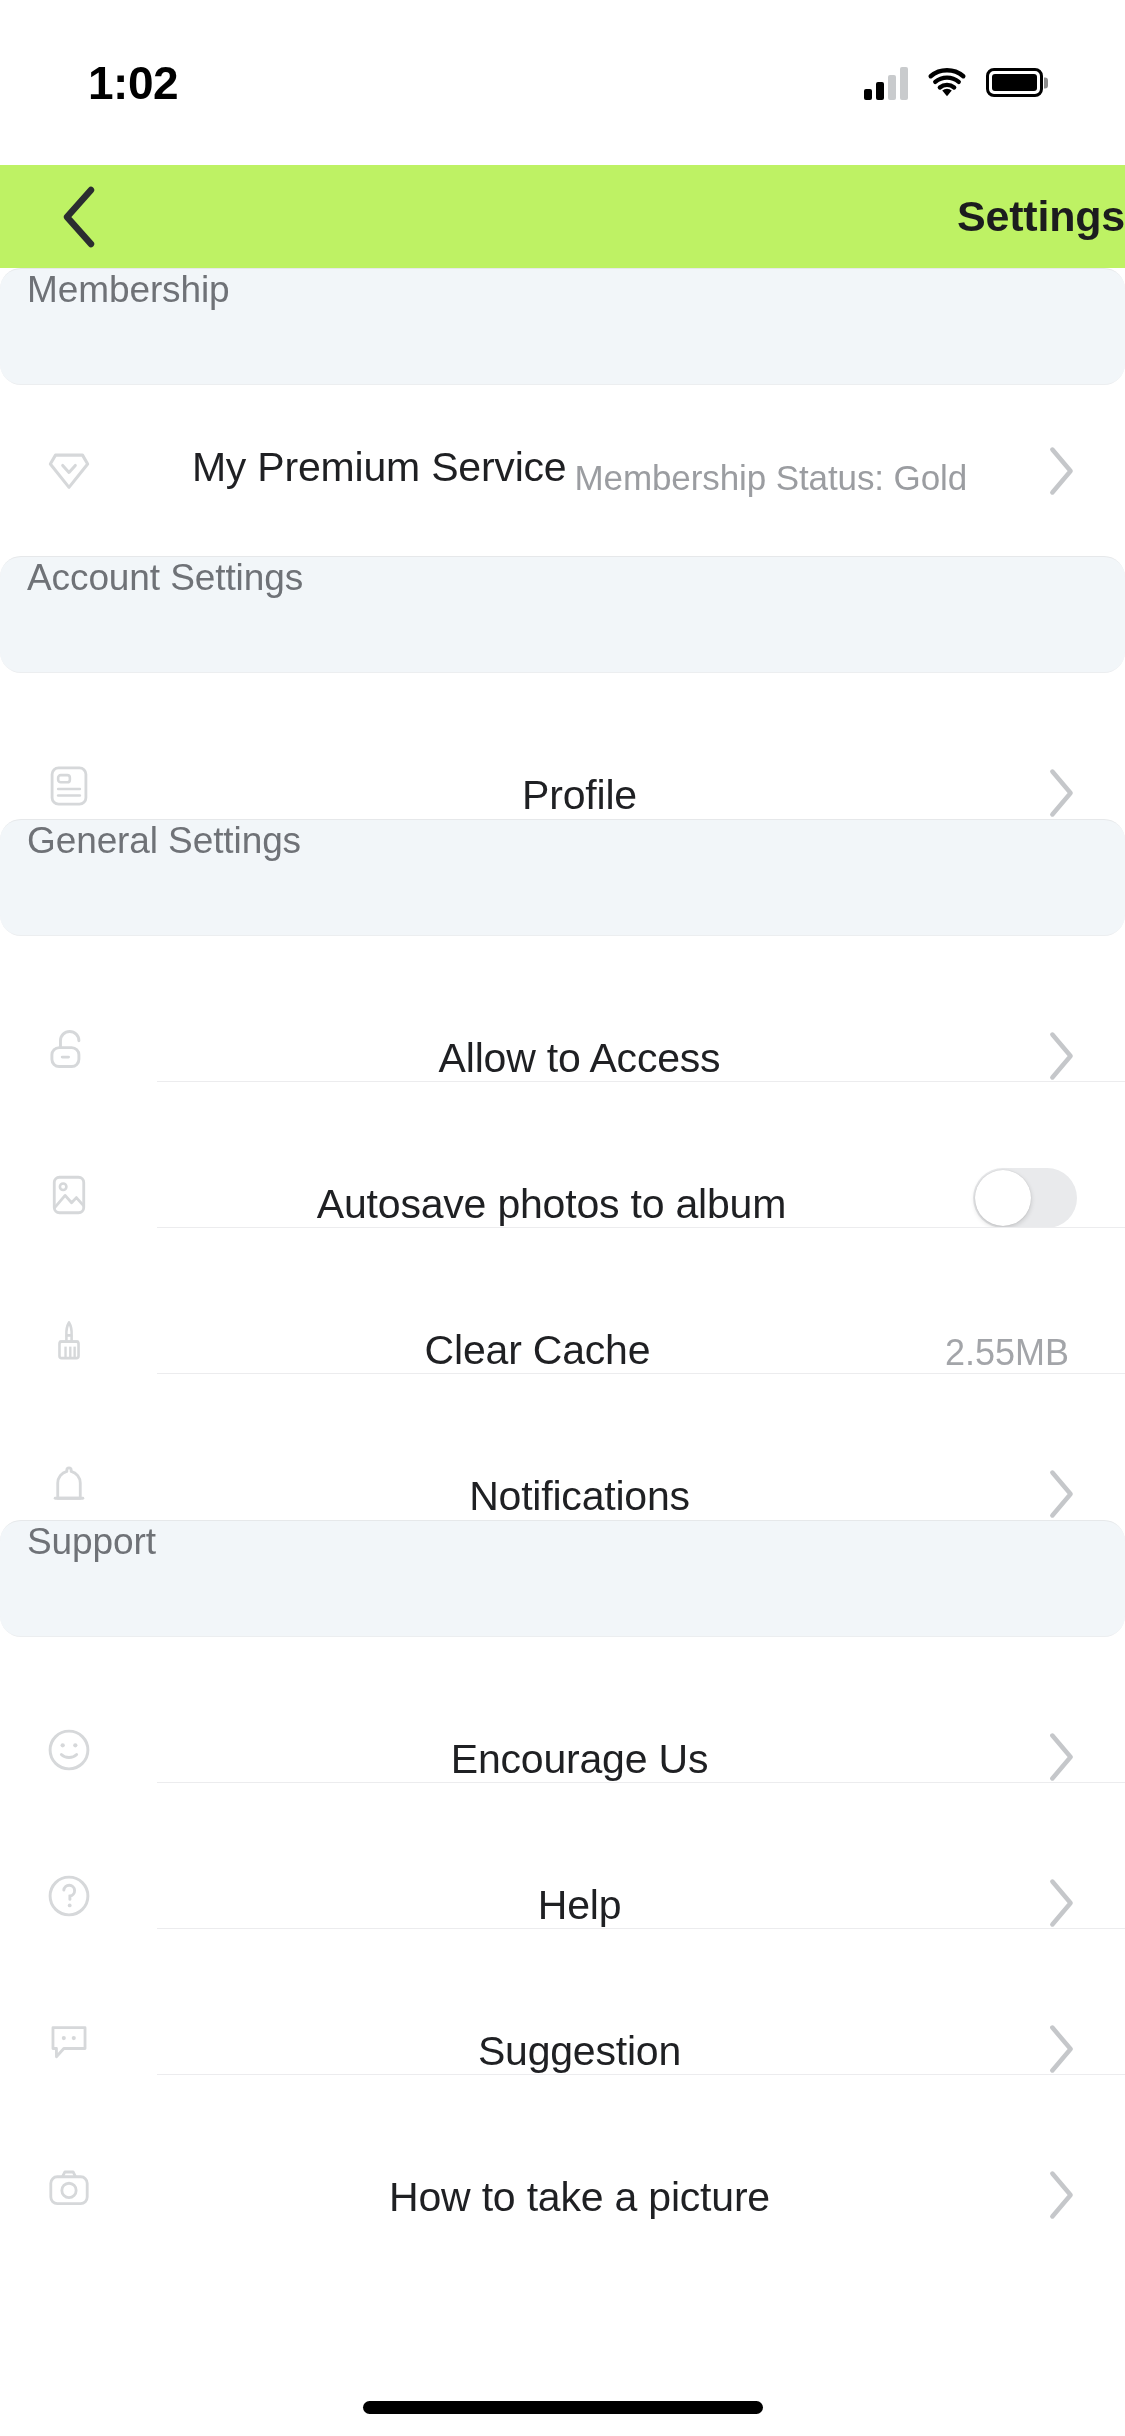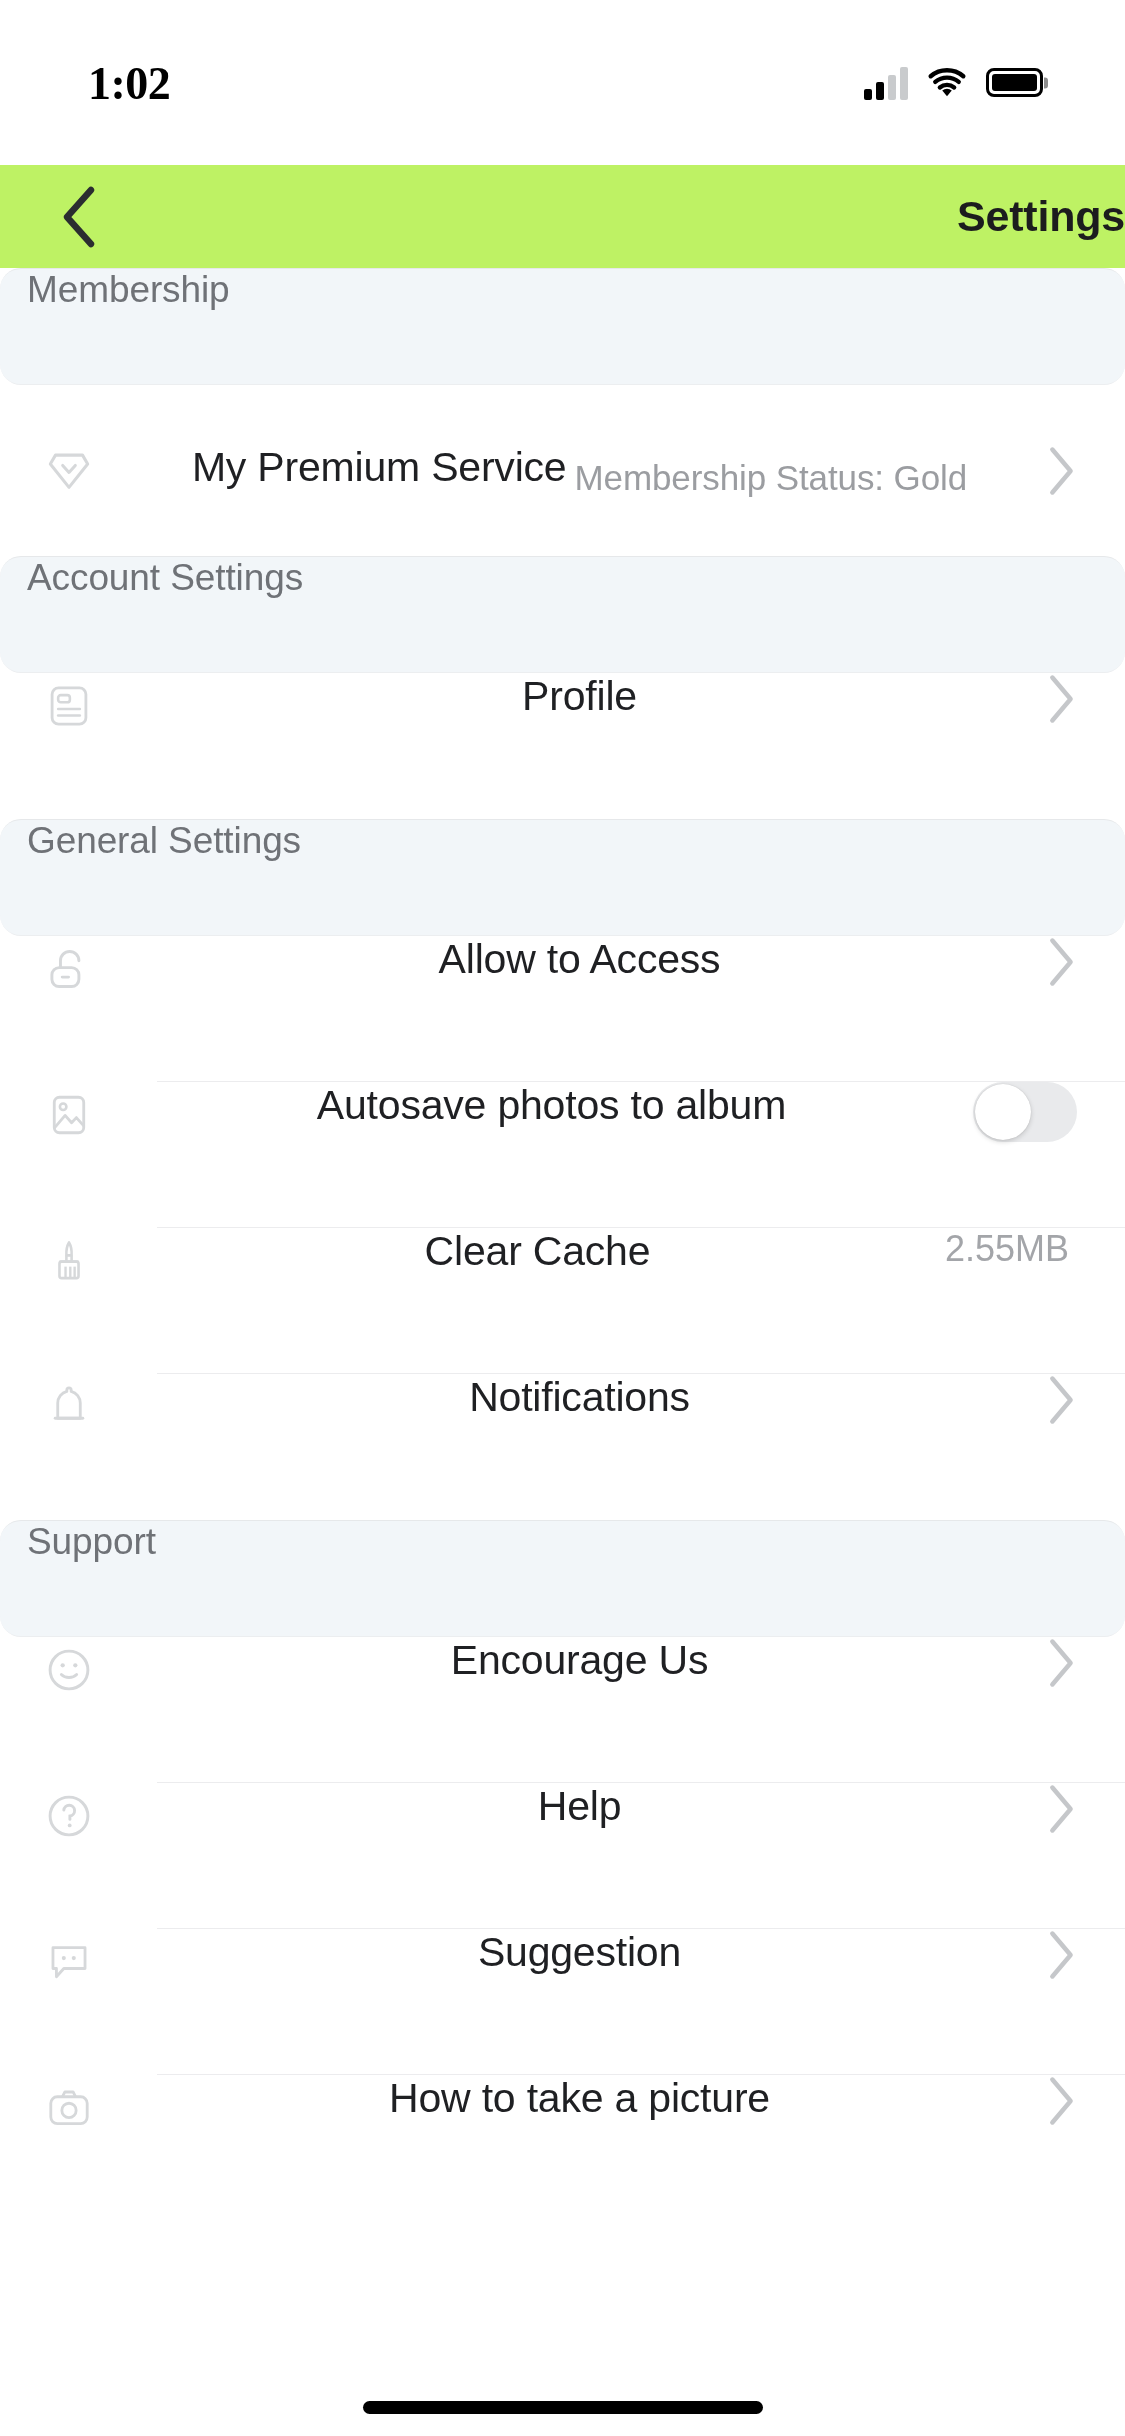--- a/index.html
+++ b/index.html
@@ -9,21 +9,21 @@
     font-family:"Liberation Sans","DejaVu Sans",sans-serif;
     overflow:hidden;
     position:relative;
     -webkit-font-smoothing:antialiased;
   }
   .phone{width:1125px;height:2436px;position:relative;background:#fff;overflow:hidden;}
 
   
   .statusbar{
     height:165px;position:relative;width:100%;
-    display:flex;align-items:center;font-family:Liberation Serif, serif;
+    display:flex;align-items:center;
   }
   .sb-time{
     position:absolute;left:88px;top:50%;transform:translateY(-50%);
     font-size:46px;font-weight:700;color:#000;letter-spacing:-0.5px;
   }
   .sb-right{
     position:absolute;right:82px;top:50%;transform:translateY(-50%);
     display:flex;align-items:center;gap:17px;
   }
   .sig{display:flex;align-items:flex-end;gap:4px;height:34px;}
@@ -68,21 +68,21 @@
     box-sizing:border-box;
     border-radius:21px;
   }
   .sec-head span{
     font-size:37px;color:#6f7277;letter-spacing:-0.1px;
   }
 
   .rows{background:#fff;}
   .row{
     position:relative;
-    display:flex;align-items:flex-start;
+    display:flex;align-items:flex-end;
     min-height:146px;
     padding-left:36px;padding-right:48px;
     box-sizing:border-box;
     background:#fff;
   }
   .row.tall{min-height:171px;align-items:center;}
   .row .divider{
     position:absolute;left:157px;right:0;bottom:0;height:1px;background:#ececee;
   }
   .row:last-child .divider{display:none;}

